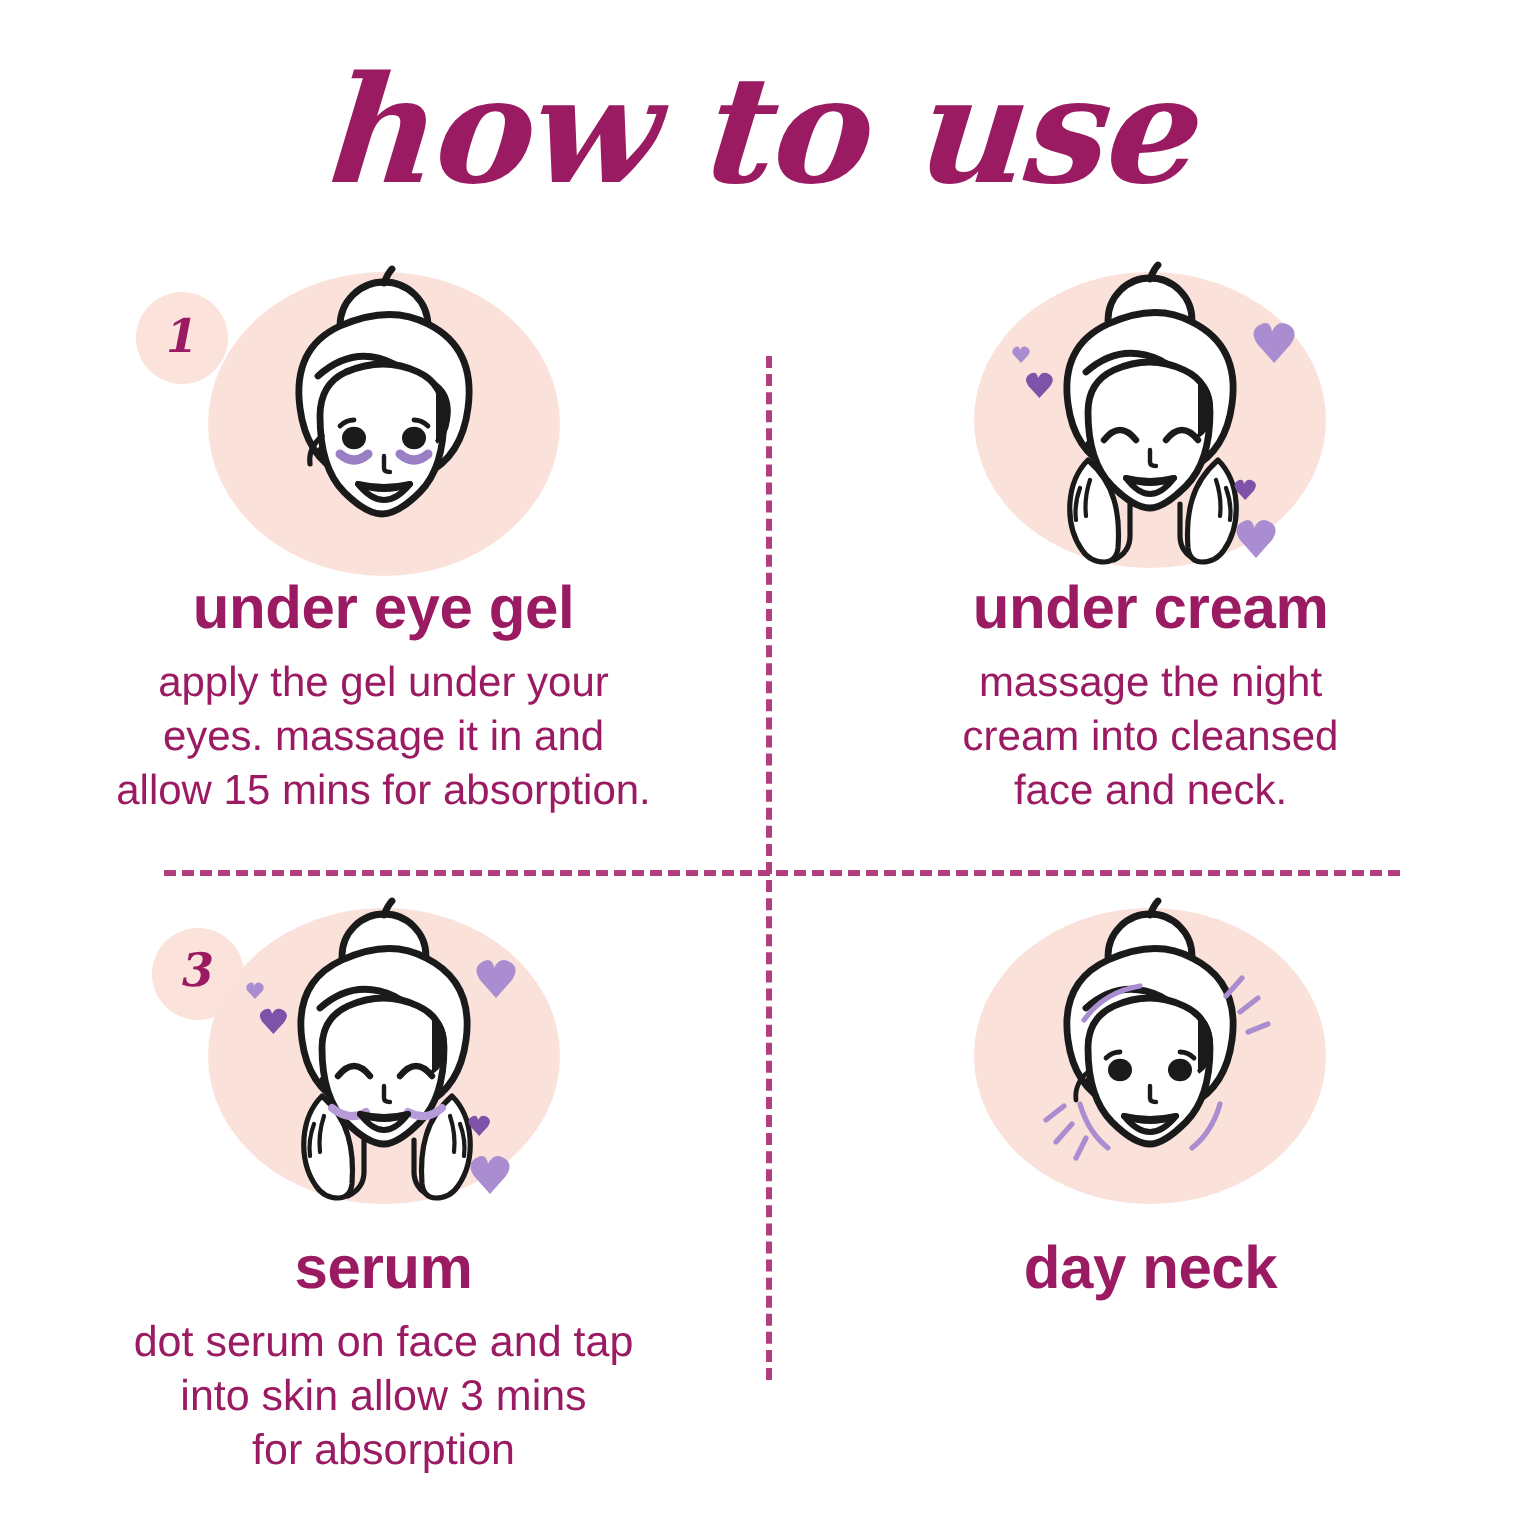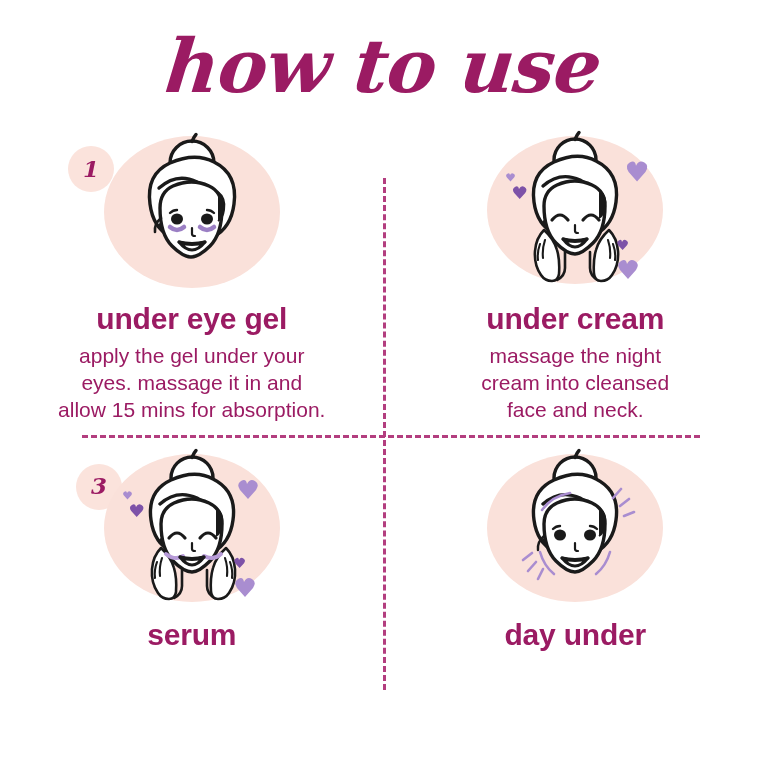--- a/index.html
+++ b/index.html
@@ -65,21 +65,21 @@
   .badge.b1{left:68px;top:14px;}
   .badge.b3{left:76px;top:14px;}
 
   .art{
     position:absolute;left:50%;transform:translateX(-50%);
     top:0;width:210px;height:165px;
   }
   .art svg{display:block;width:210px;height:165px;overflow:visible;}
 
   .texts{
-    position:absolute;left:0;right:0;top:170px;text-align:center;
+    position:absolute;left:0;right:0;top:156px;text-align:center;
     padding:0 26px;box-sizing:border-box;
   }
   .heading{
     color:#9B1B63;
     font-size:30px;
     font-weight:bold;
     line-height:34px;
     margin:0 0 6px 0;
     letter-spacing:-0.2px;
   }
@@ -236,20 +236,23 @@
             <path d="M160 34 q3 -6 8 -3 q5 3 1 9 l-8 9 l-8 -9 q-4 -6 1 -9 q5 -3 6 3z" fill="#A98DD0"></path>
             <path d="M49 57 q2 -4 5.5 -2 q3.5 2 0.7 6 l-5.5 6 l-5.5 -6 q-2.8 -4 0.7 -6 q3.5 -2 4.1 2z" fill="#7D52A8"></path>
             <path d="M40 43 q1.3 -2.6 3.6 -1.3 q2.3 1.3 0.5 3.9 l-3.6 3.9 l-3.6 -3.9 q-1.8 -2.6 0.5 -3.9 q2.3 -1.3 2.6 1.3z" fill="#A98DD0"></path>
             <path d="M152 110 q1.6 -3.2 4.4 -1.6 q2.8 1.6 0.6 4.8 l-4.4 4.8 l-4.4 -4.8 q-2.2 -3.2 0.6 -4.8 q2.8 -1.6 3.2 1.6z" fill="#7D52A8"></path>
             <path d="M157 132 q3 -6 8 -3 q5 3 1 9 l-8 9 l-8 -9 q-4 -6 1 -9 q5 -3 6 3z" fill="#A98DD0"></path>
           </g>
         </svg>
       </div>
       <div class="texts">
         <p class="heading">serum</p>
+        <p class="body">dot serum on face and tap
+into skin allow 3 mins
+for absorption</p>
       </div>
     </div>
 
     <div class="cell q4">
 
       <div class="art">
         <svg viewBox="0 0 210 165">
           <ellipse cx="105" cy="78" rx="88" ry="74" fill="#FAE1DA"></ellipse>
           <g fill="#fff" stroke="#1A1A1A" stroke-width="3.4" stroke-linecap="round" stroke-linejoin="round">
             <circle cx="105" cy="28" r="21"></circle>
@@ -271,18 +274,18 @@
           <ellipse cx="90" cy="85" rx="6" ry="5.6" fill="#1A1A1A"></ellipse>
           <ellipse cx="120" cy="85" rx="6" ry="5.6" fill="#1A1A1A"></ellipse>
           <path d="M83 79 q3 -3 7 -3" fill="none" stroke="#1A1A1A" stroke-width="2.4" stroke-linecap="round"></path>
           <path d="M120 76 q4 0 7 3" fill="none" stroke="#1A1A1A" stroke-width="2.4" stroke-linecap="round"></path>
           <path d="M105 93 l0 6 q0 2 3 2" fill="none" stroke="#1A1A1A" stroke-width="2.2" stroke-linecap="round"></path>
           <path d="M92 108 q13 16 26 0 q-13 5 -26 0z" fill="#fff" stroke="#1A1A1A" stroke-width="3" stroke-linejoin="round"></path>
           <path d="M92 108 q13 3 26 0" fill="none" stroke="#1A1A1A" stroke-width="3" stroke-linecap="round"></path>
         </svg>
       </div>
       <div class="texts">
-        <p class="heading">day under</p>
+        <p class="heading">day neck</p>
       </div>
     </div>
 
   </div>
 </div>
 
 </body></html>

